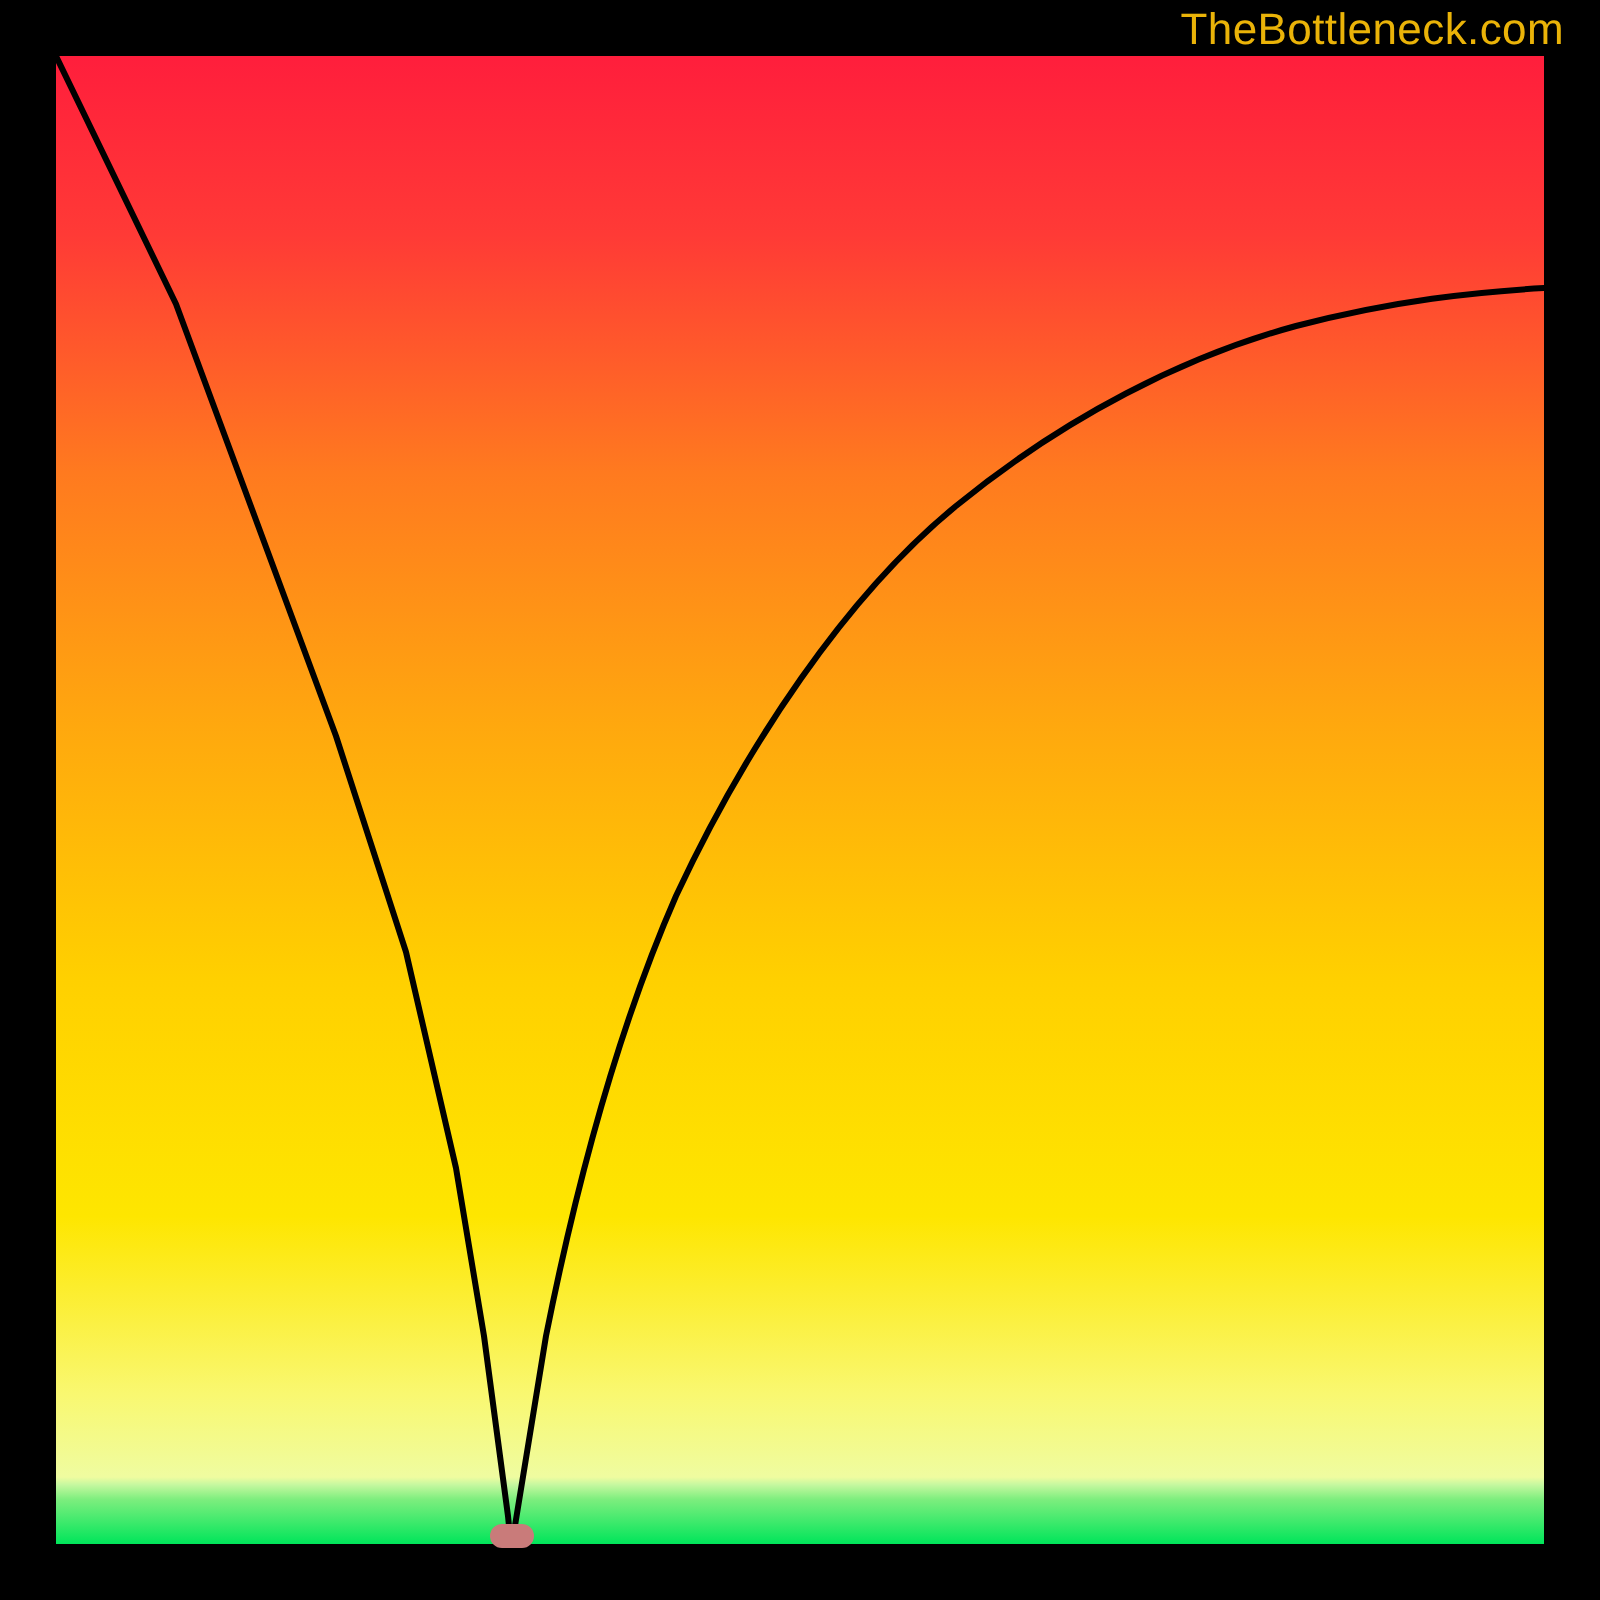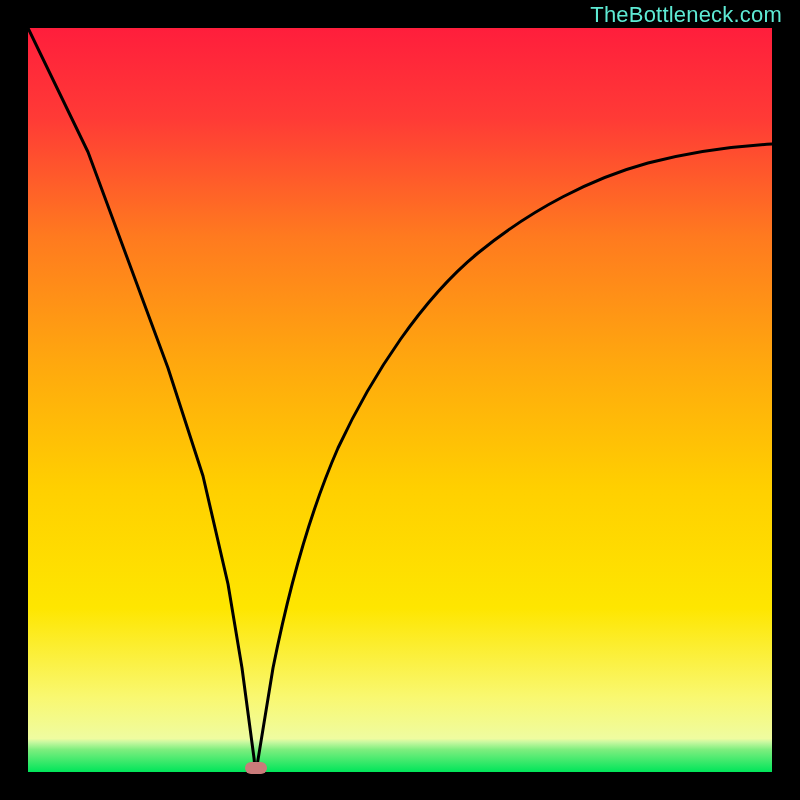--- a/index.html
+++ b/index.html
@@ -15,21 +15,21 @@
     height: 800px;
     position: relative;
     box-sizing: border-box;
   }
   .watermark {
     position: absolute;
     top: 2px;
     right: 18px;
     font-family: Arial, Helvetica, sans-serif;
     font-size: 22px;
-    color: #5eead4;
+    color: #eab308;
     letter-spacing: 0.2px;
     font-weight: 500;
     z-index: 10;
   }
   .plot-area {
     position: absolute;
     left: 28px;
     top: 28px;
     width: 744px;
     height: 744px;

